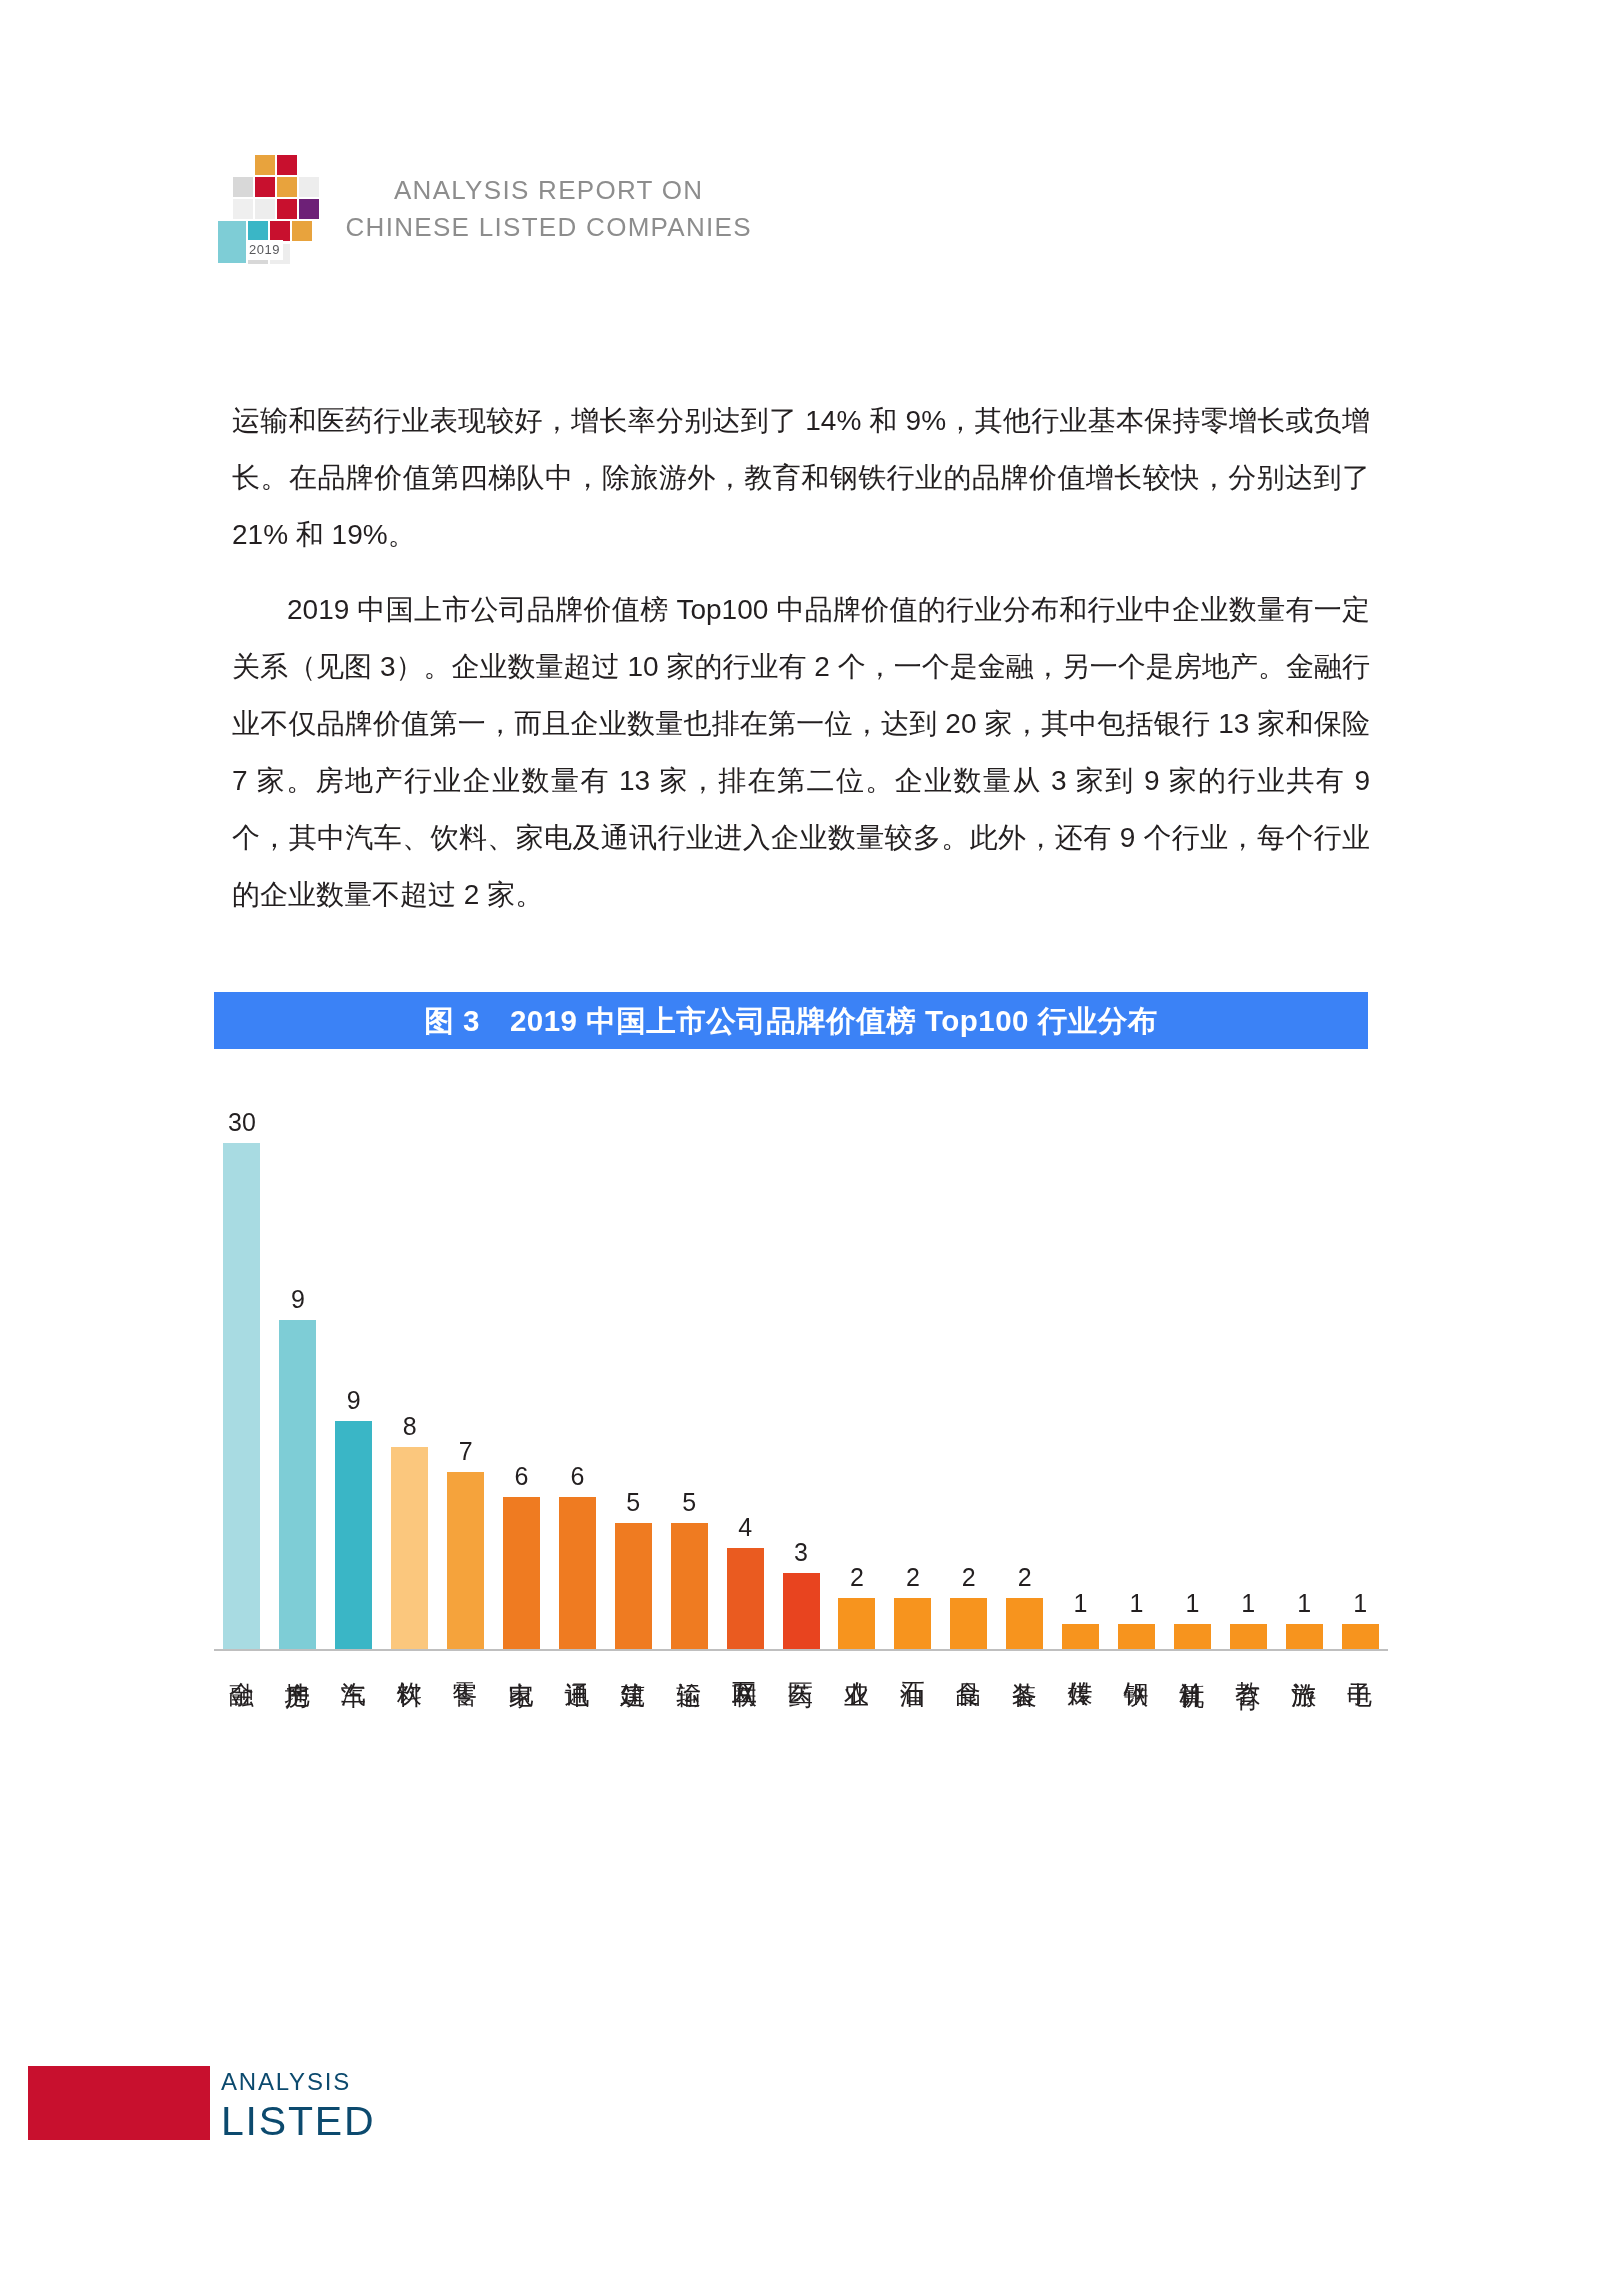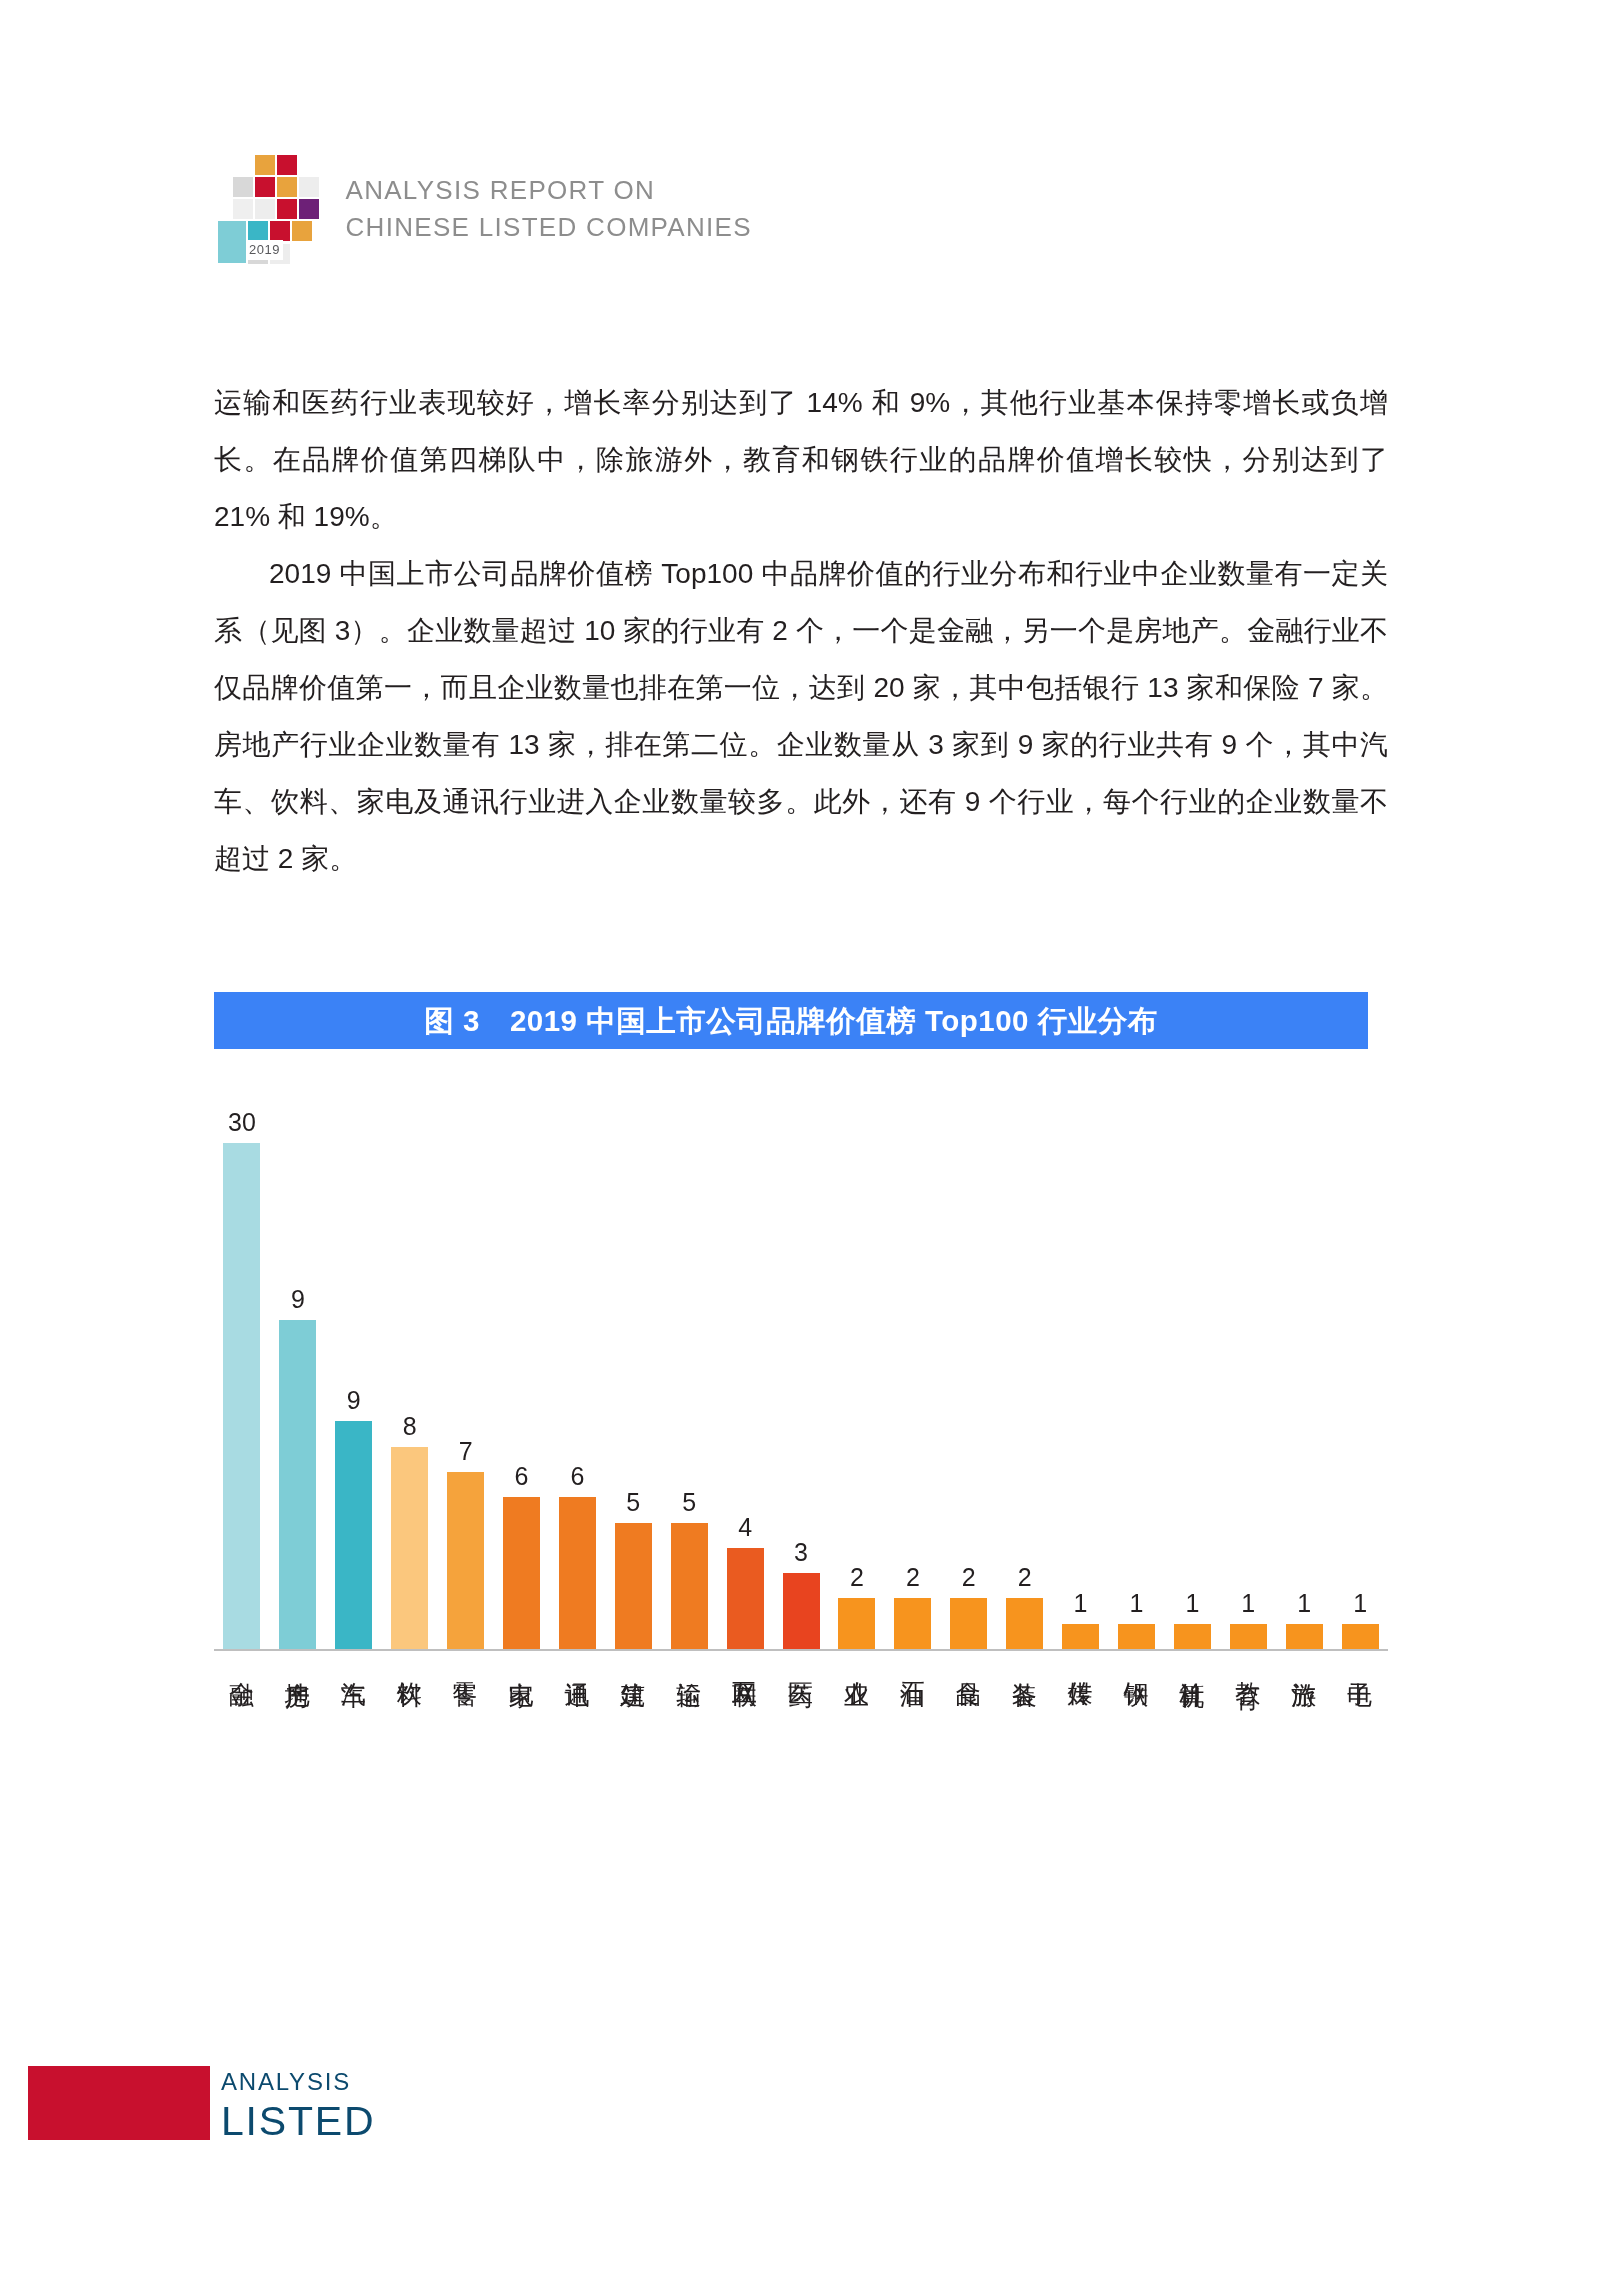--- a/index.html
+++ b/index.html
@@ -35,20 +35,21 @@
     position: absolute;
     display: block;
   }
   .logo-title {
     padding-top: 16.6px;
     line-height: 1.42;
     font-size: 26px;
     letter-spacing: 1.3px;
     color: #8d8d8d;
     font-family: "Liberation Sans", sans-serif;
+    text-align: center;
   }
   .logo-title div { white-space: nowrap; }
   .logo-year {
     position: absolute;
     left: 28px;
     top: 85px;
     width: 37px;
     height: 20px;
     background: #ffffff;
     color: #58585b;
@@ -63,21 +64,21 @@
     position: absolute;
     left: 214px;
     top: 374px;
     width: 1174px;
     font-size: 28px;
     line-height: 57px;
     color: #231f20;
     text-align: justify;
     font-family: "Liberation Sans", sans-serif;
   }
-  .body-text p { margin: 0; }
+  .body-text p { margin: 18px; }
   .indent { text-indent: 55px; }
 
   
   .figure {
     position: absolute;
     left: 214px;
     top: 992px;
     width: 1174px;
   }
   .figure-title {

